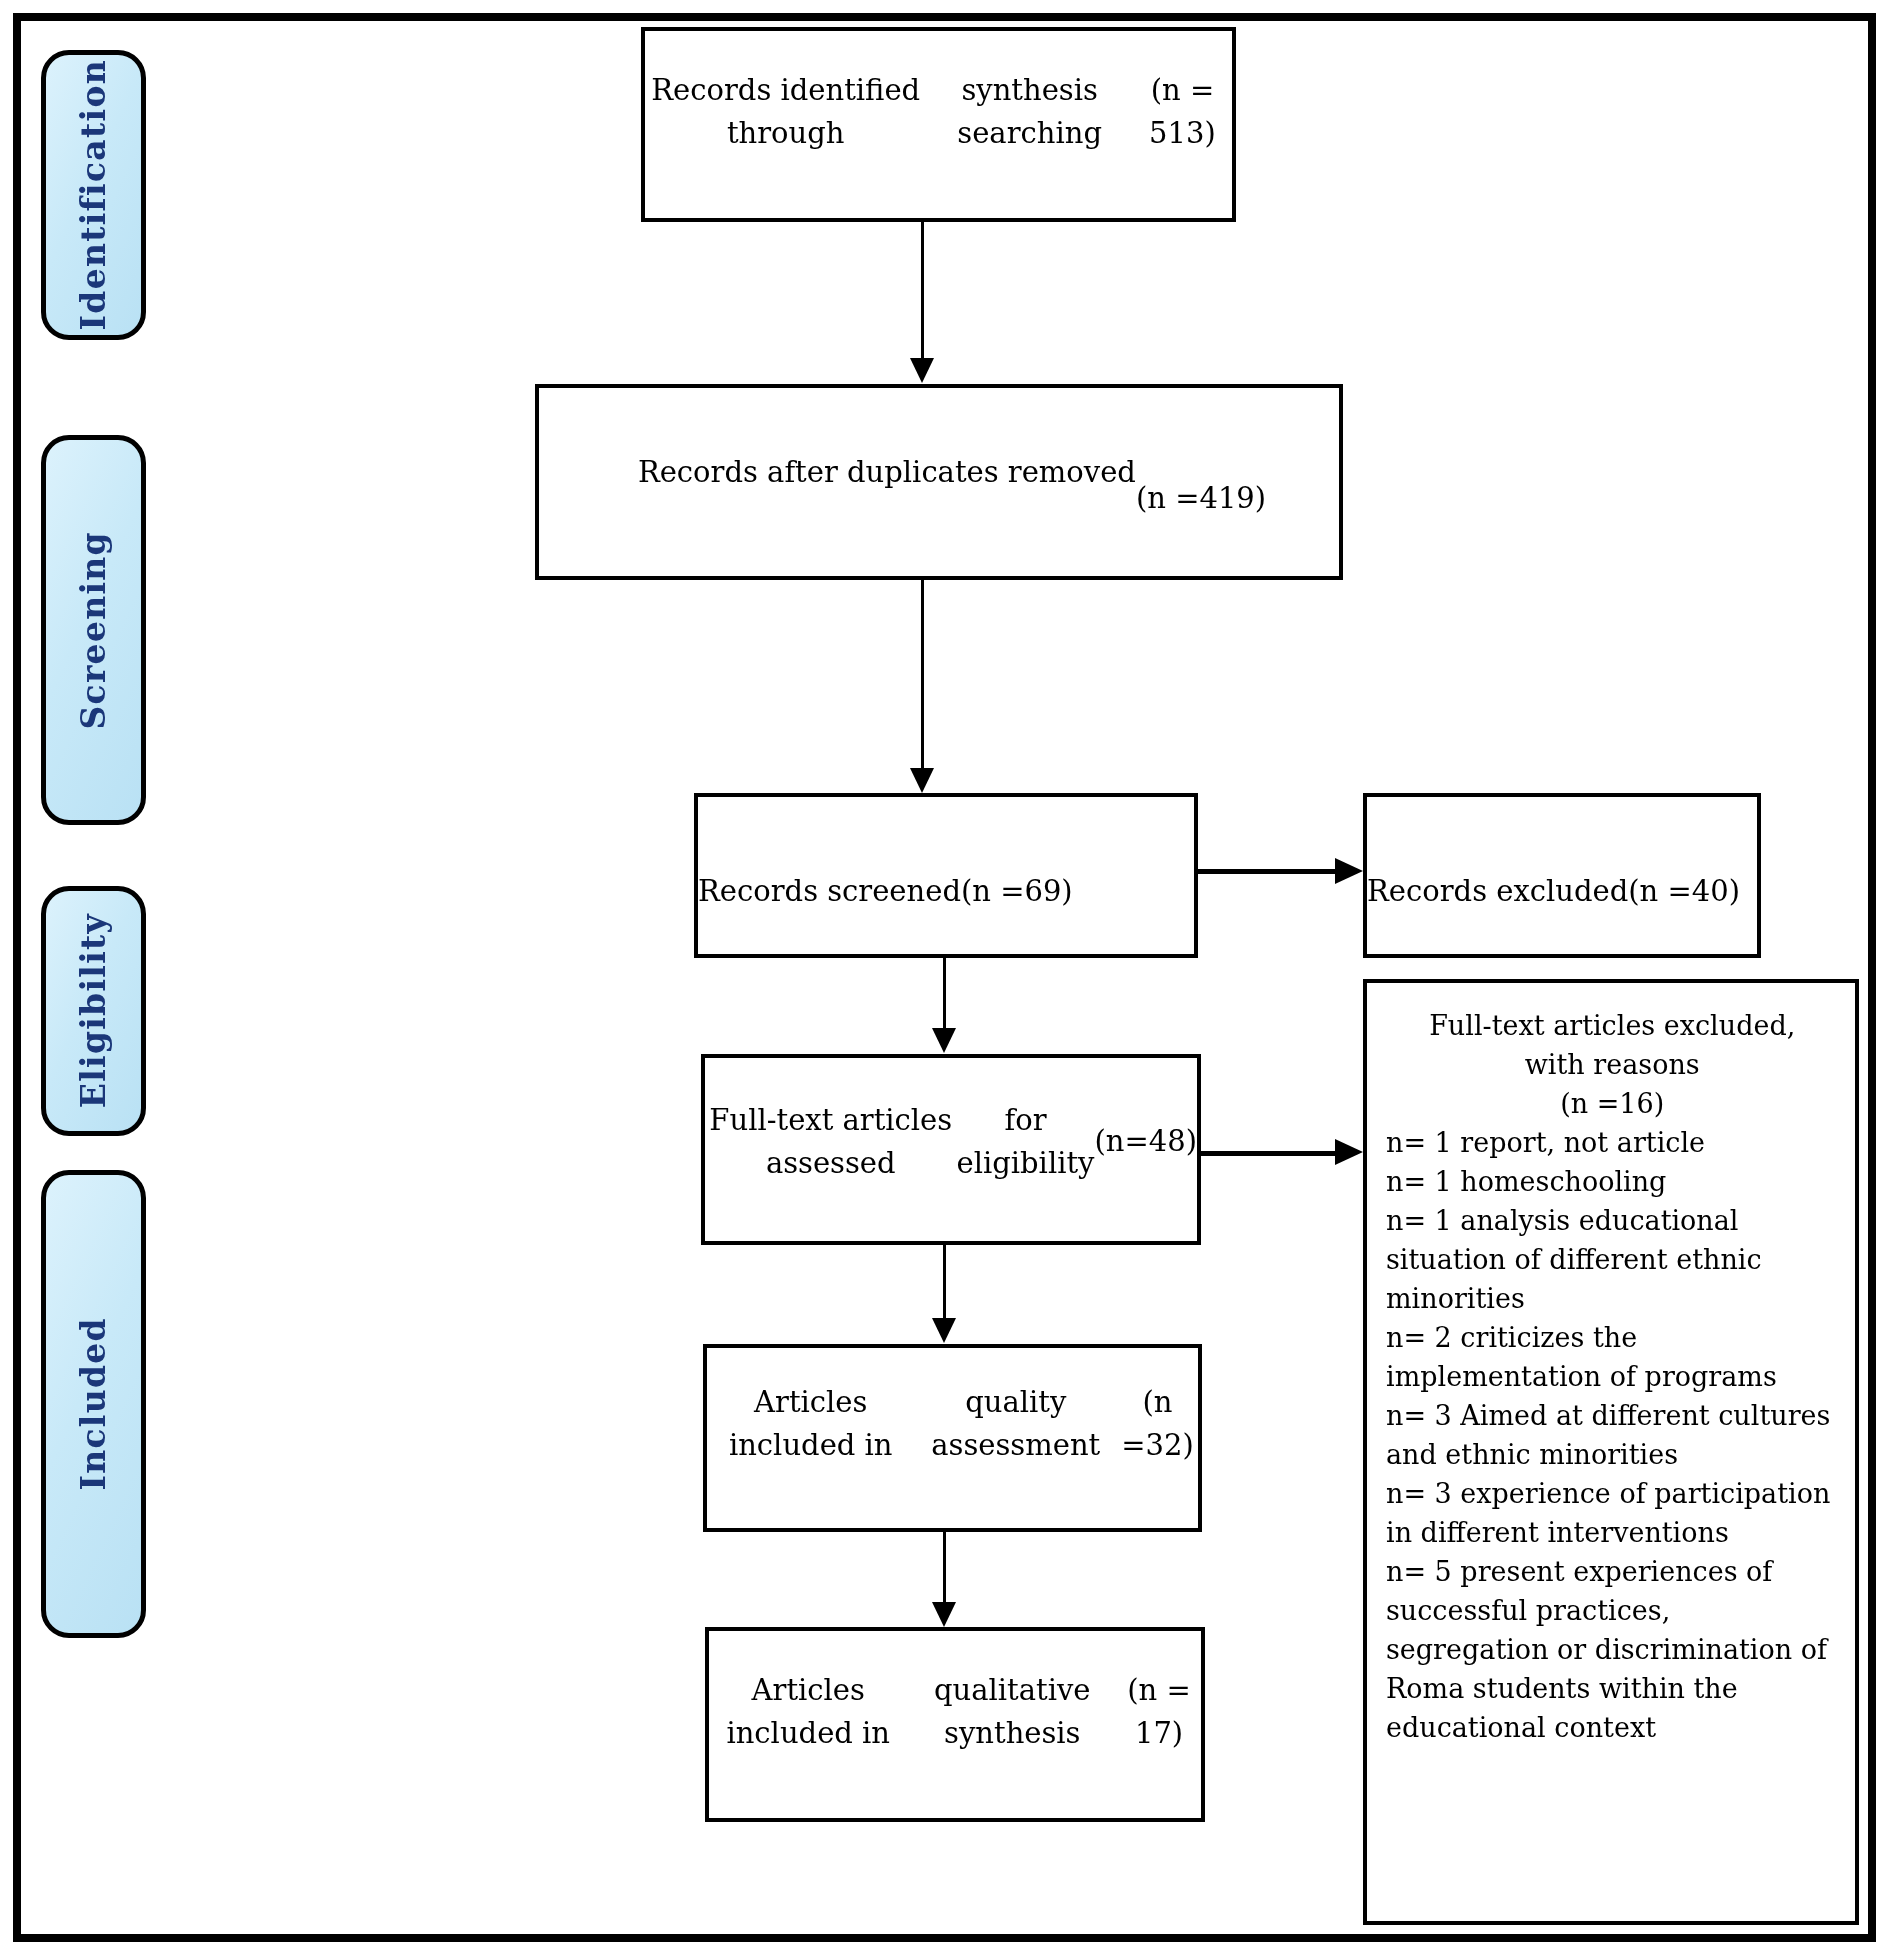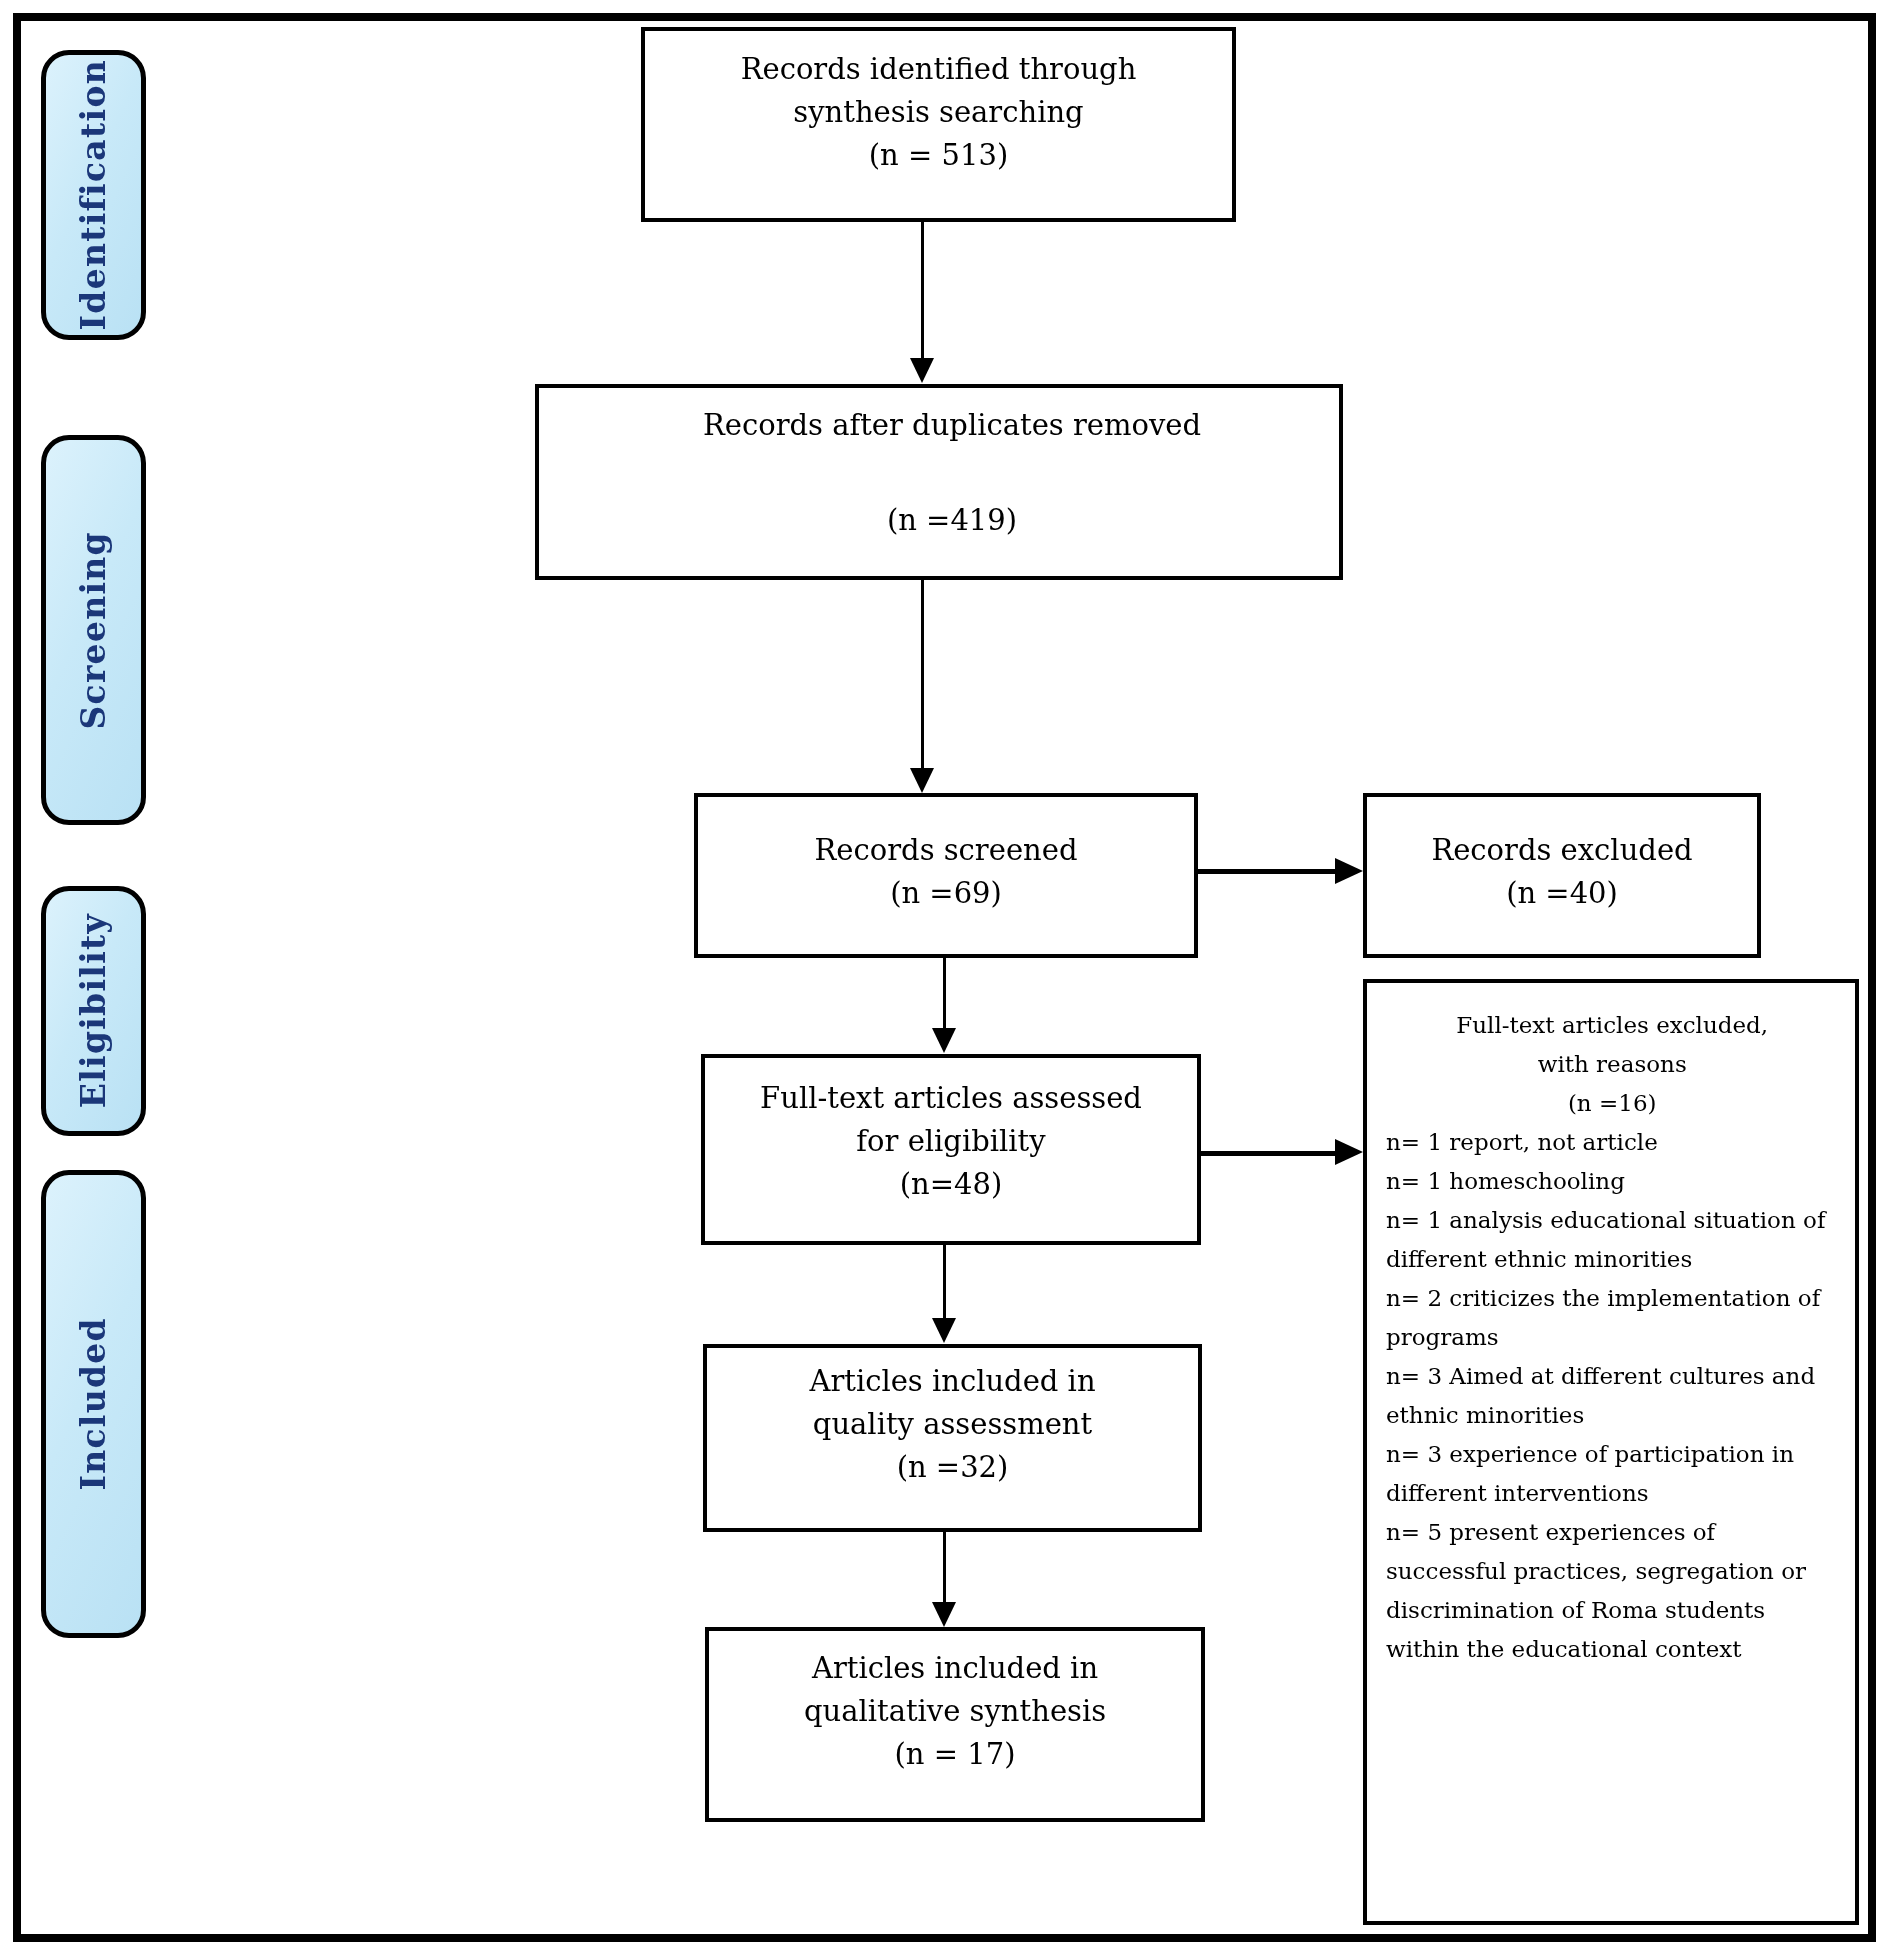--- a/index.html
+++ b/index.html
@@ -41,41 +41,40 @@
     color: #1b3779;
     white-space: nowrap;
   }
   
   .fbox {
     position: absolute;
     border: 4.5px solid #000000;
     background: #ffffff;
     box-sizing: border-box;
     display: flex;
-    flex-direction: column;
     align-items: center;
     justify-content: center;
     text-align: center;
     font-size: 29px;
     line-height: 43px;
   }
   .fbox.top-align {
     justify-content: flex-start;
     padding-top: 32px;
   }
   .fbox .bline { display: block; }
   .gap-count { margin-top: 52px; }
   
   .tallbox {
     position: absolute;
     border: 4.5px solid #000000;
     background: #ffffff;
     box-sizing: border-box;
     padding: 23px 16.6px 12.8px 19px;
-    font-size: 23px;
+    font-size: 27px;
     line-height: 39px;
   }
   .tallbox .hdr {
     text-align: center;
     white-space: pre-line;
   }
   .tallbox .rsn {
     text-align: left;
     white-space: pre-line;
   }

